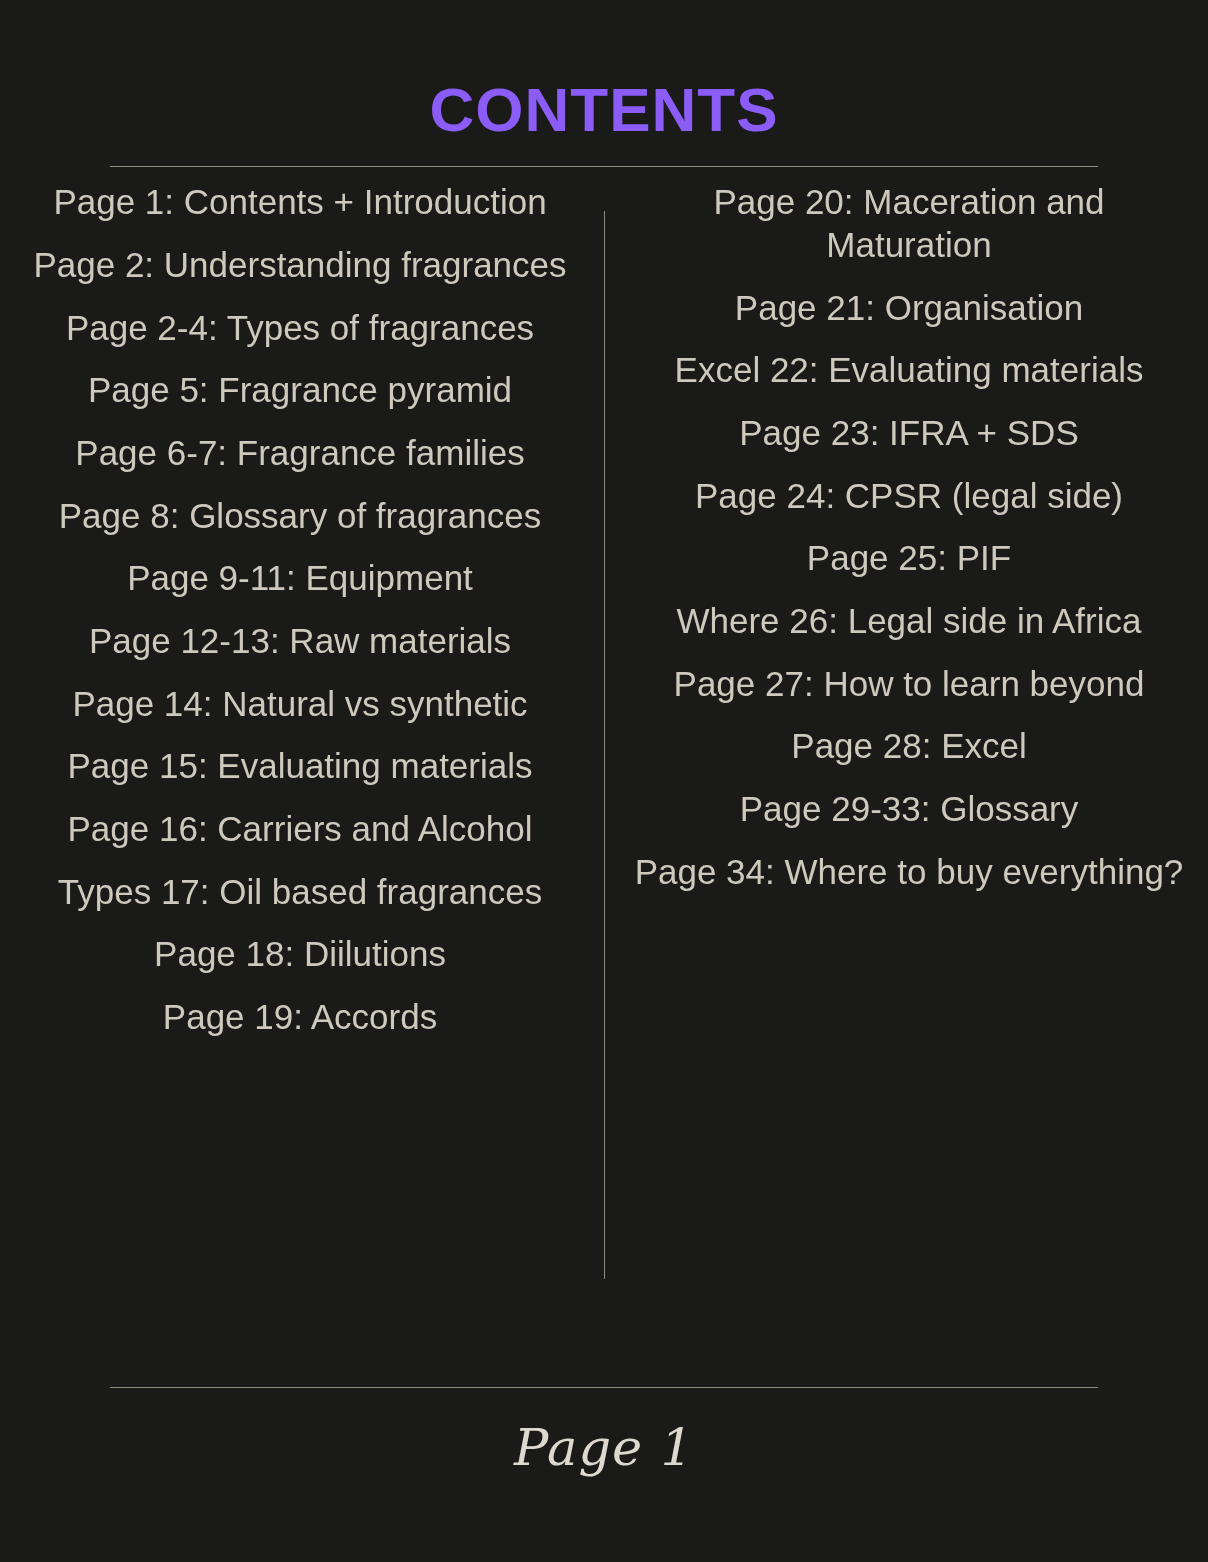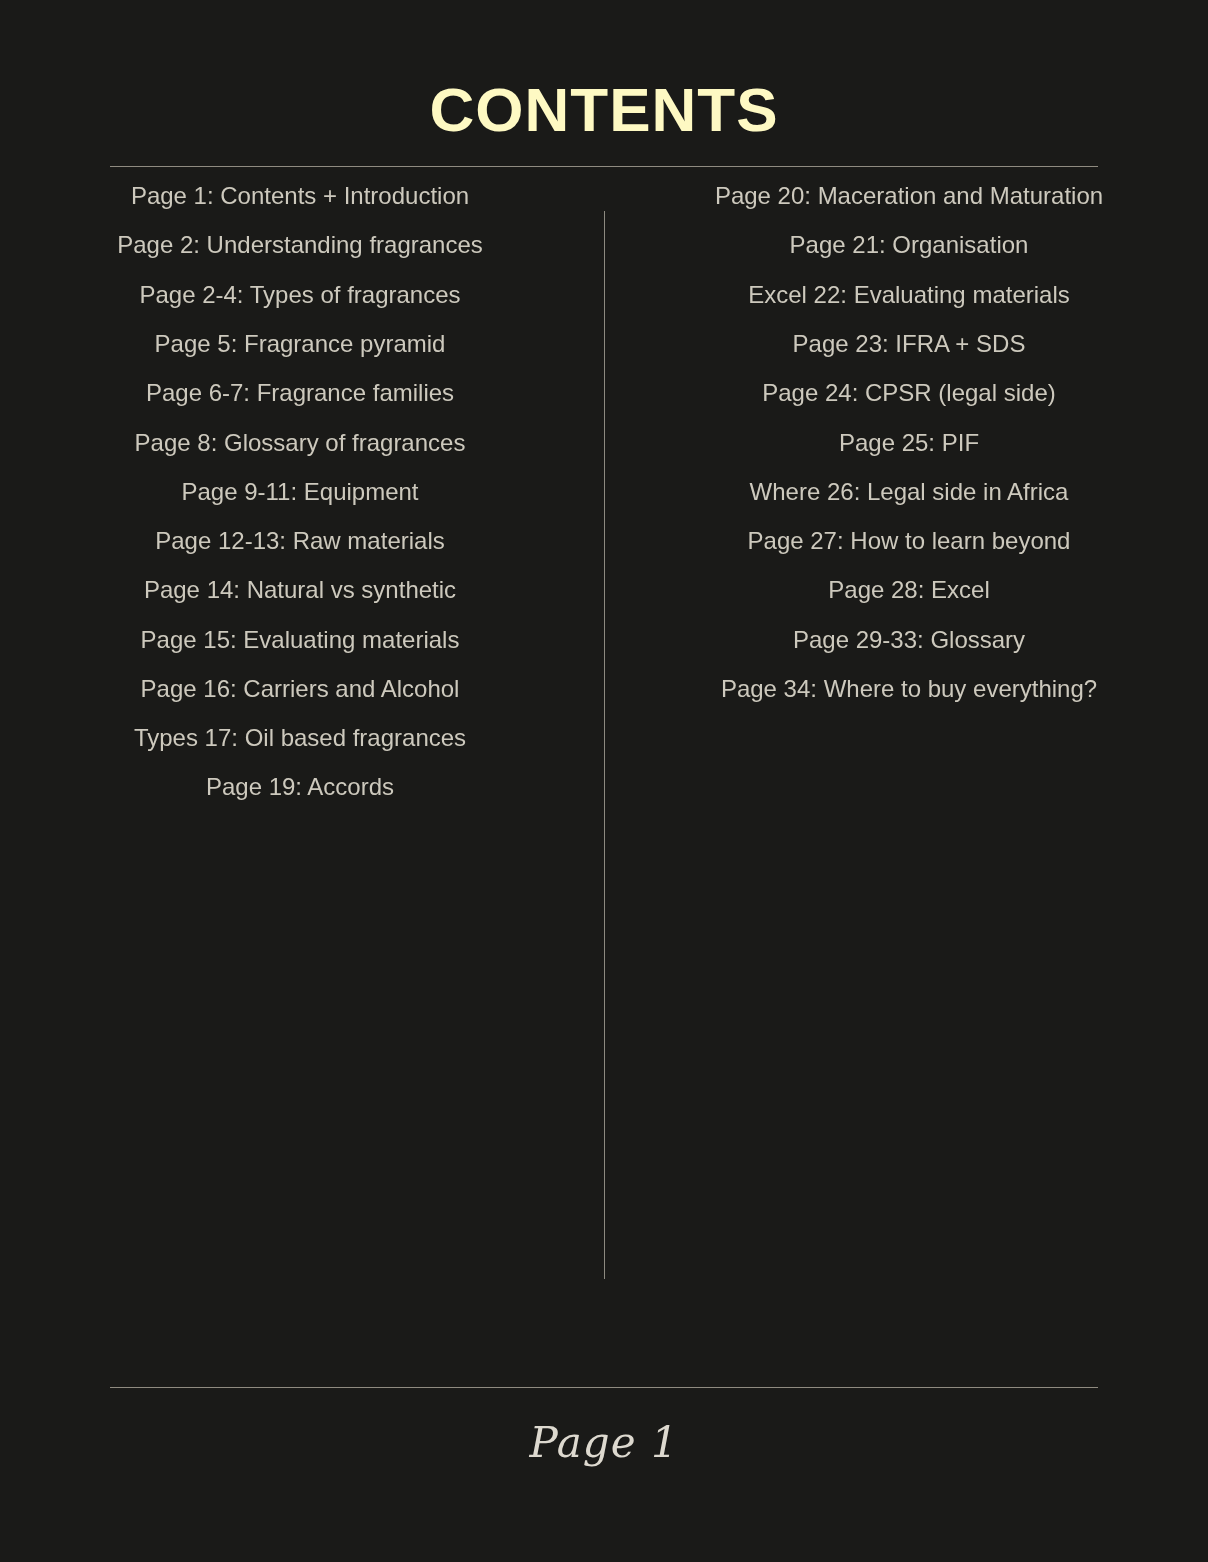--- a/index.html
+++ b/index.html
@@ -19,21 +19,21 @@
     width: 1208px;
     height: 1562px;
     box-sizing: border-box;
     padding: 0;
   }
   .title {
     text-align: center;
     font-size: 62px;
     font-weight: bold;
     letter-spacing: 1px;
-    color: #fef9c3;
+    color: #8b5cf6;
     margin: 0;
     padding-top: 76px;
     line-height: 1.1;
   }
   .rule-top {
     width: 988px;
     height: 1px;
     background: #8f8b80;
     margin: 22px auto 0 auto;
   }
@@ -64,39 +64,39 @@
     box-sizing: border-box;
   }
   .col-left {
     padding: 0 18px 0 14px;
   }
   .col-right {
     padding: 0 16px 0 22px;
   }
   .entry {
     text-align: center;
-    font-size: 24px;
+    font-size: 35px;
     line-height: 1.22;
     color: #cdc9bd;
     margin: 0 0 20px 0;
     font-weight: 400;
   }
   .col-left .entry { margin-bottom: 20px; }
   .col-right .entry { margin-bottom: 20px; }
   .footer {
     position: absolute;
     left: 0;
     top: 1418px;
     width: 1208px;
     text-align: center;
   }
   .footer-text {
     font-family: "DejaVu Serif", serif;
     font-style: italic;
-    font-size: 42px;
+    font-size: 51px;
     color: #ddd9cf;
     letter-spacing: 1px;
   }
 </style>
 </head>
 <body>
 
 <div class="page">
 
   <h1 class="title">CONTENTS</h1>
@@ -112,20 +112,21 @@
       <p class="entry">Page 2-4: Types of fragrances</p>
       <p class="entry">Page 5: Fragrance pyramid</p>
       <p class="entry">Page 6-7: Fragrance families</p>
       <p class="entry">Page 8: Glossary of fragrances</p>
       <p class="entry">Page 9-11:  Equipment</p>
       <p class="entry">Page 12-13: Raw materials</p>
       <p class="entry">Page 14: Natural vs synthetic</p>
       <p class="entry">Page 15: Evaluating materials</p>
       <p class="entry">Page 16: Carriers and Alcohol</p>
       <p class="entry">Types 17: Oil based fragrances</p>
+      <p class="entry">Page 18: Diilutions</p>
       <p class="entry">Page 19: Accords</p>
     </div>
 
     <div class="col col-right">
       <p class="entry">Page 20: Maceration and Maturation</p>
       <p class="entry">Page 21: Organisation</p>
       <p class="entry">Excel 22: Evaluating materials</p>
       <p class="entry">Page 23: IFRA + SDS</p>
       <p class="entry">Page 24: CPSR (legal side)</p>
       <p class="entry">Page 25: PIF</p>

